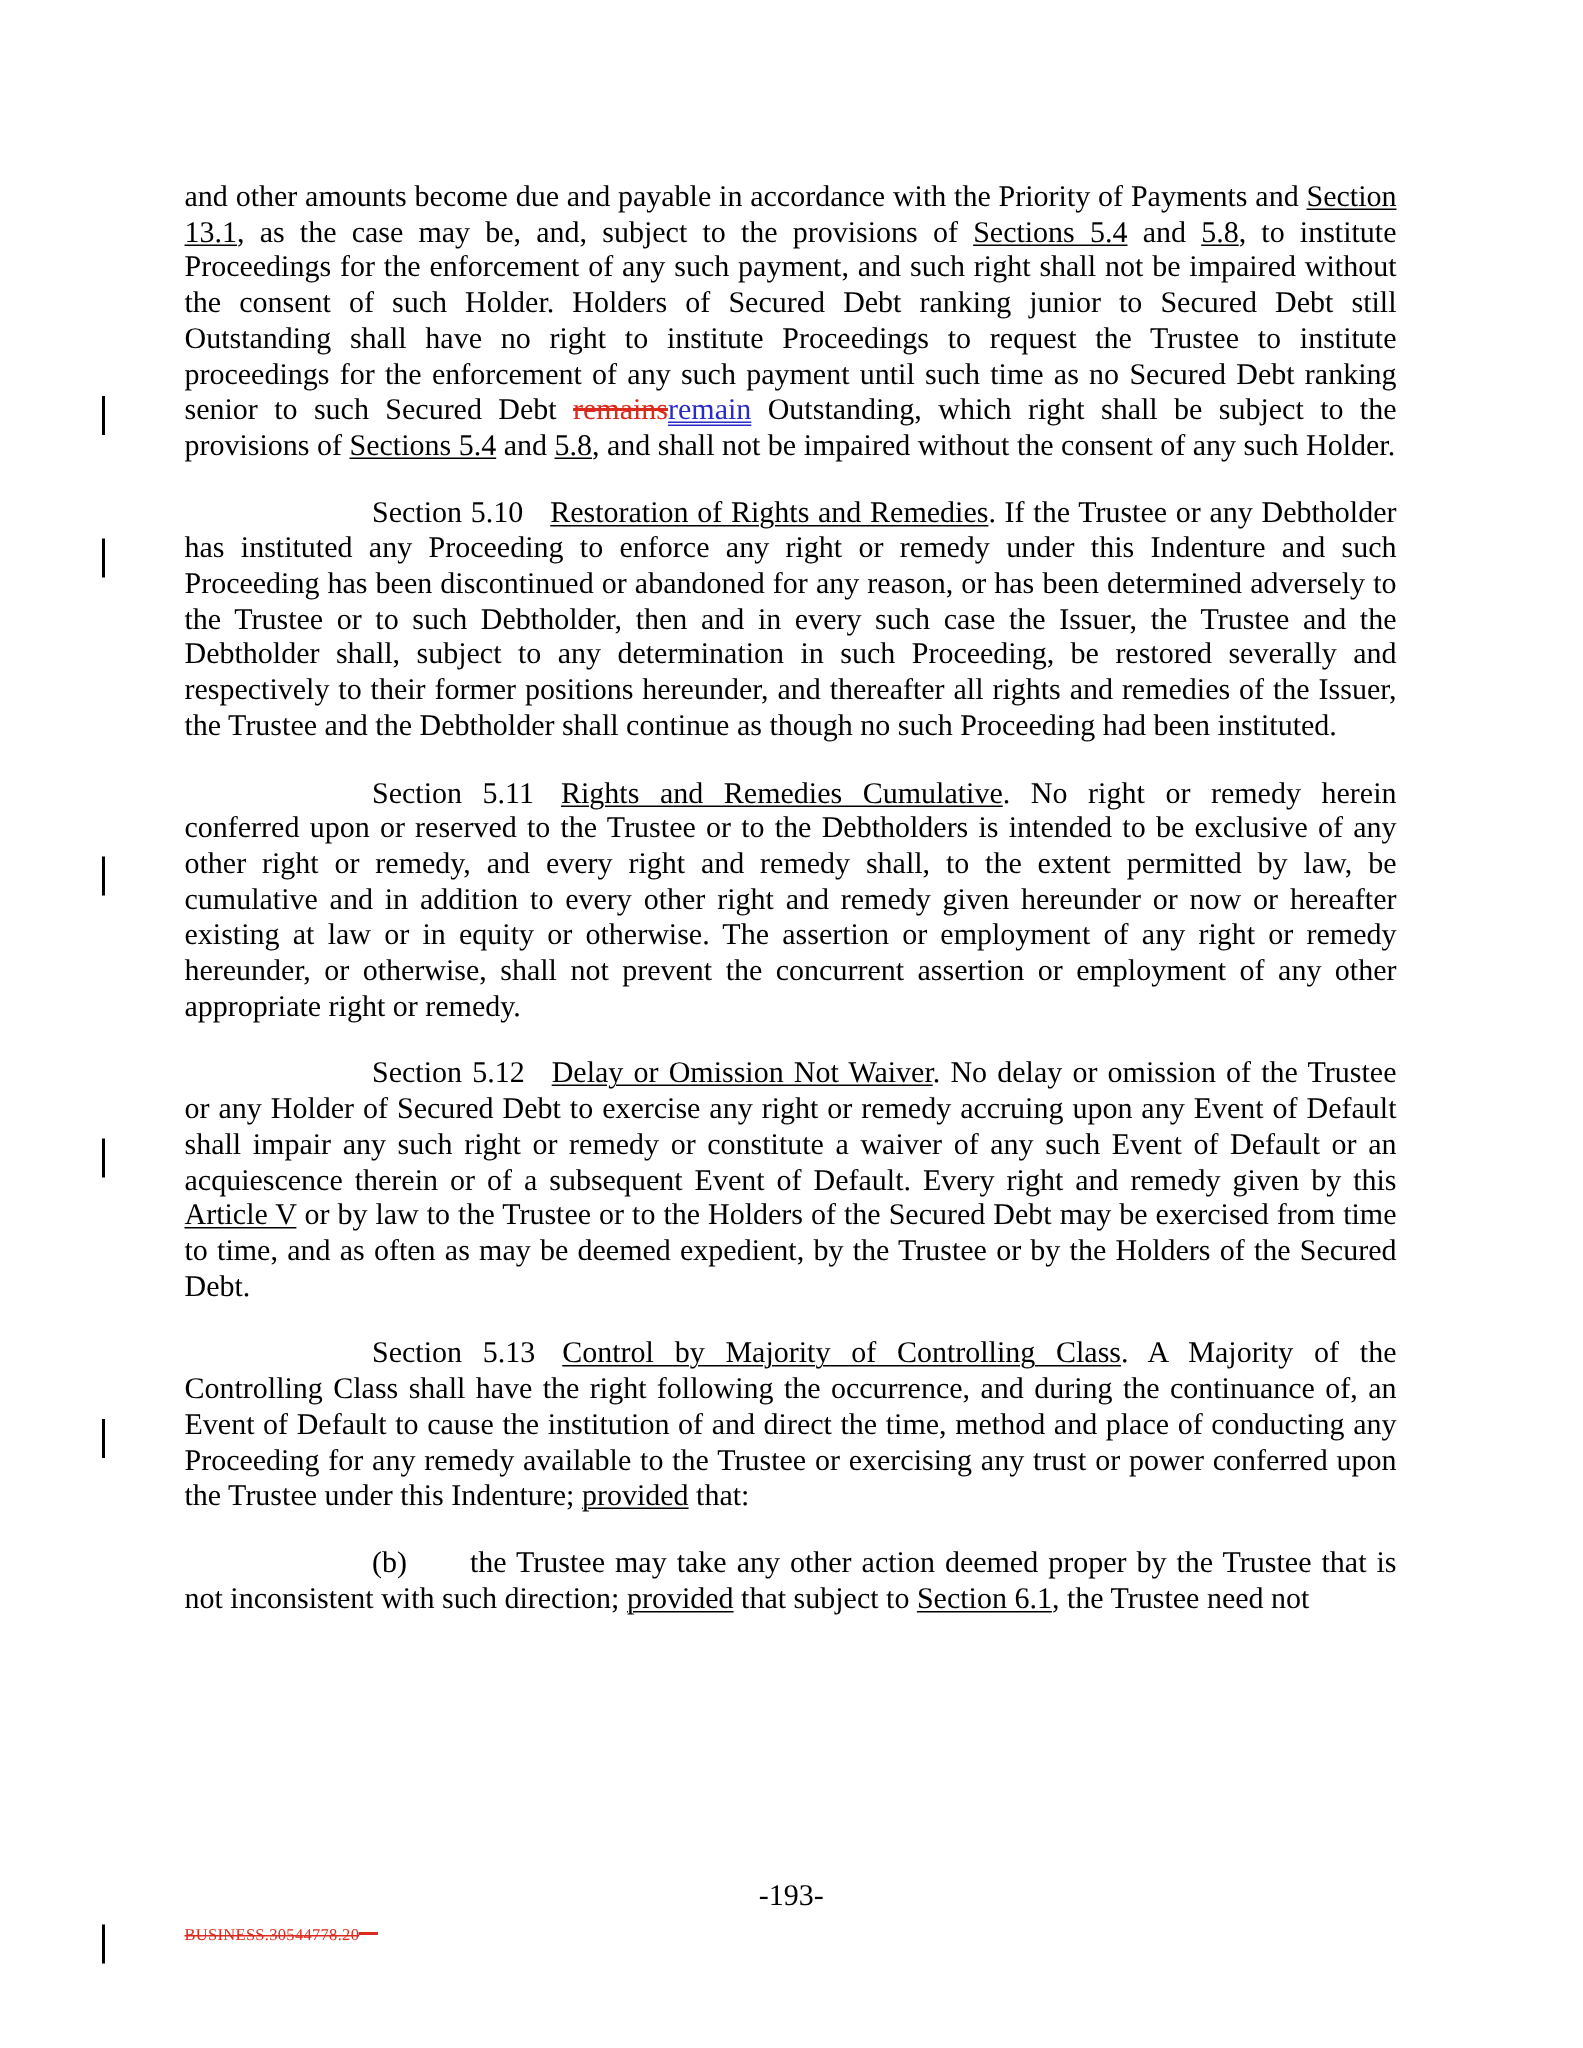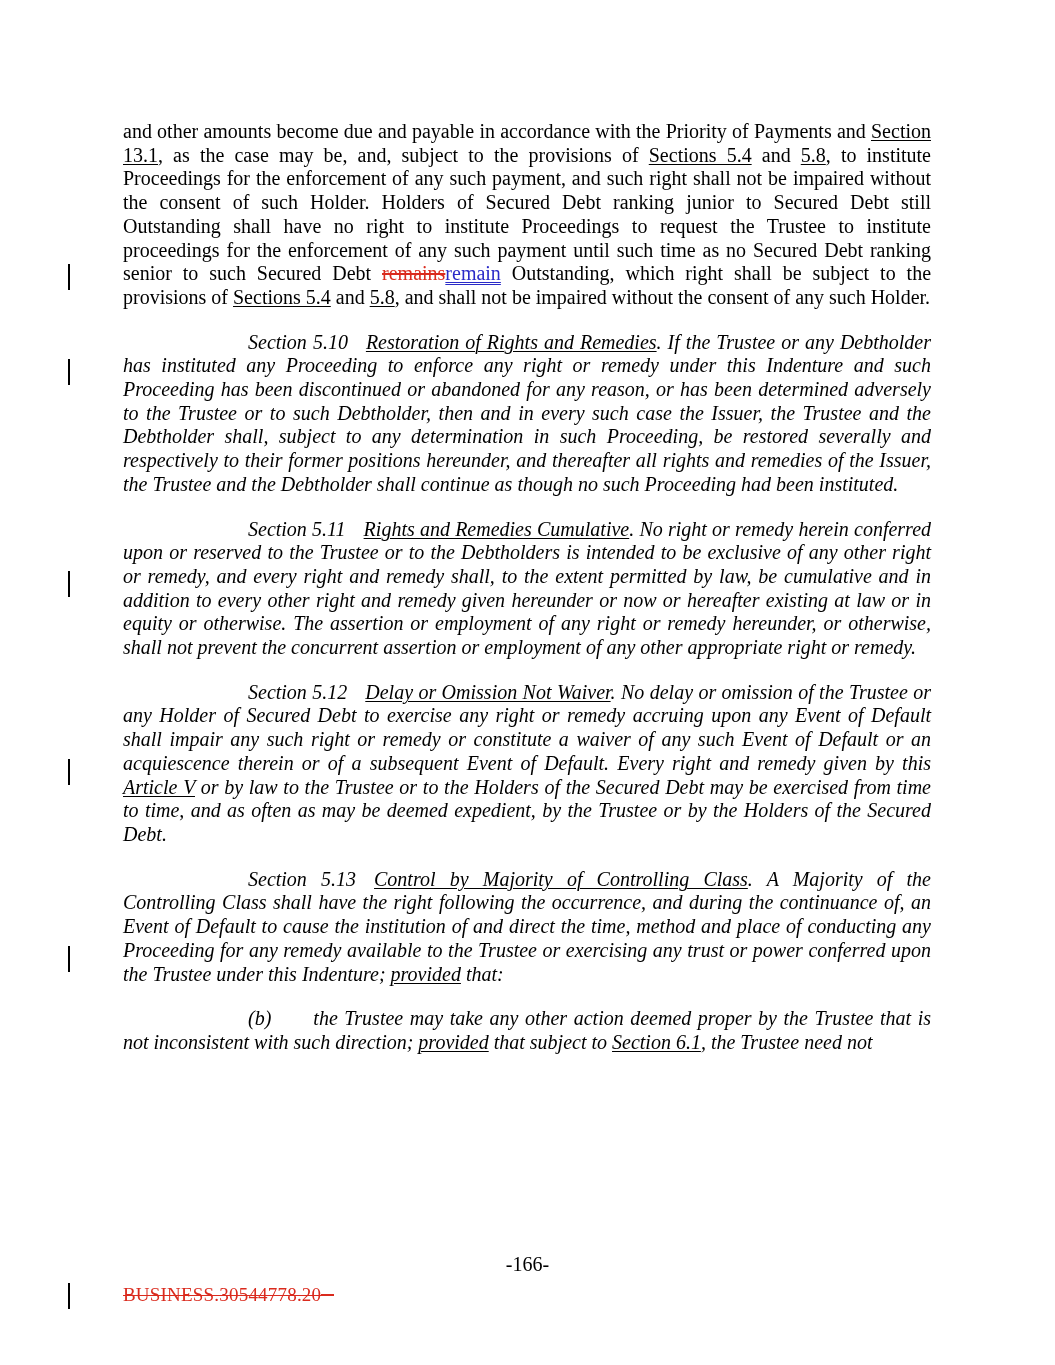--- a/index.html
+++ b/index.html
@@ -22,21 +22,21 @@
     position:absolute;
     left:123px;top:120px;width:808px;
   }
   p.para{
     margin:0 0 21px 0;
     font-size:20px;
     line-height:23.7px;
     text-align:justify;
     text-justify:inter-word;
   }
-  p.para.indent{text-indent:125px;font-style:italic;}
+  p.para.indent{text-indent:125px;}
   span.plain{text-decoration:none;}
   span.u{
     text-decoration:underline;
     text-decoration-thickness:1.4px;
     text-underline-offset:2px;
   }
   span.del{
     color:var(--del-red);
     text-decoration:line-through;
     text-decoration-thickness:1.6px;
@@ -56,21 +56,21 @@
   }
   .page-number{
     position:absolute;
     top:1253px;left:0;width:100%;
     text-align:center;
     font-size:20px;
   }
   .doc-id{
     position:absolute;
     left:123px;top:1284px;
-    font-size:19px;
+    font-size:11px;
     color:var(--del-red);
     letter-spacing:0.2px;
     white-space:nowrap;
   }
   .doc-id .strike{text-decoration:line-through;text-decoration-thickness:1.4px;}
   .doc-id .strike-tail{
     display:inline-block;
     width:13px;height:1.5px;
     background:var(--del-red);
     vertical-align:0.28em;
@@ -89,17 +89,17 @@
       <div class="change-bar" style="left: 68px; top: 1283px;"></div>
     </div>
   <main class="content">
       <p class="para"><span class="plain">and other amounts become due and payable in accordance with the Priority of Payments and </span><span class="u">Section 13.1</span><span class="plain">, as the case may be, and, subject to the provisions of </span><span class="u">Sections 5.4</span><span class="plain"> and </span><span class="u">5.8</span><span class="plain">, to institute Proceedings for the enforcement of any such payment, and such right shall not be impaired without the consent of such Holder. Holders of Secured Debt ranking junior to Secured Debt still Outstanding shall have no right to institute Proceedings to request the Trustee to institute proceedings for the enforcement of any such payment until such time as no Secured Debt ranking senior to such Secured Debt </span><span class="del">remains</span><span class="ins">remain</span><span class="plain"> Outstanding, which right shall be subject to the provisions of </span><span class="u">Sections 5.4</span><span class="plain"> and </span><span class="u">5.8</span><span class="plain">, and shall not be impaired without the consent of any such Holder.</span></p>
       <p class="para indent"><span class="plain">Section 5.10</span><span class="tab" style="width: 18px;"></span><span class="u">Restoration of Rights and Remedies</span><span class="plain">. If the Trustee or any Debtholder has instituted any Proceeding to enforce any right or remedy under this Indenture and such Proceeding has been discontinued or abandoned for any reason, or has been determined adversely to the Trustee or to such Debtholder, then and in every such case the Issuer, the Trustee and the Debtholder shall, subject to any determination in such Proceeding, be restored severally and respectively to their former positions hereunder, and thereafter all rights and remedies of the Issuer, the Trustee and the Debtholder shall continue as though no such Proceeding had been instituted.</span></p>
       <p class="para indent"><span class="plain">Section 5.11</span><span class="tab" style="width: 18px;"></span><span class="u">Rights and Remedies Cumulative</span><span class="plain">. No right or remedy herein conferred upon or reserved to the Trustee or to the Debtholders is intended to be exclusive of any other right or remedy, and every right and remedy shall, to the extent permitted by law, be cumulative and in addition to every other right and remedy given hereunder or now or hereafter existing at law or in equity or otherwise. The assertion or employment of any right or remedy hereunder, or otherwise, shall not prevent the concurrent assertion or employment of any other appropriate right or remedy.</span></p>
       <p class="para indent"><span class="plain">Section 5.12</span><span class="tab" style="width: 18px;"></span><span class="u">Delay or Omission Not Waiver</span><span class="plain">. No delay or omission of the Trustee or any Holder of Secured Debt to exercise any right or remedy accruing upon any Event of Default shall impair any such right or remedy or constitute a waiver of any such Event of Default or an acquiescence therein or of a subsequent Event of Default. Every right and remedy given by this </span><span class="u">Article V</span><span class="plain"> or by law to the Trustee or to the Holders of the Secured Debt may be exercised from time to time, and as often as may be deemed expedient, by the Trustee or by the Holders of the Secured Debt.</span></p>
       <p class="para indent"><span class="plain">Section 5.13</span><span class="tab" style="width: 18px;"></span><span class="u">Control by Majority of Controlling Class</span><span class="plain">. A Majority of the Controlling Class shall have the right following the occurrence, and during the continuance of, an Event of Default to cause the institution of and direct the time, method and place of conducting any Proceeding for any remedy available to the Trustee or exercising any trust or power conferred upon the Trustee under this Indenture; </span><span class="u">provided</span><span class="plain"> that:</span></p>
       <p class="para indent"><span class="plain">(b)</span><span class="tab" style="width: 42px;"></span><span class="plain">the Trustee may take any other action deemed proper by the Trustee that is not inconsistent with such direction; </span><span class="u">provided</span><span class="plain"> that subject to </span><span class="u">Section 6.1</span><span class="plain">, the Trustee need not</span></p>
     </main>
-  <div class="page-number">-166-</div>
+  <div class="page-number">-193-</div>
   <div class="doc-id">
     <span class="strike">BUSINESS.30544778.20</span><span class="strike-tail"></span>
   </div>
 </div>
 
 </body></html>

